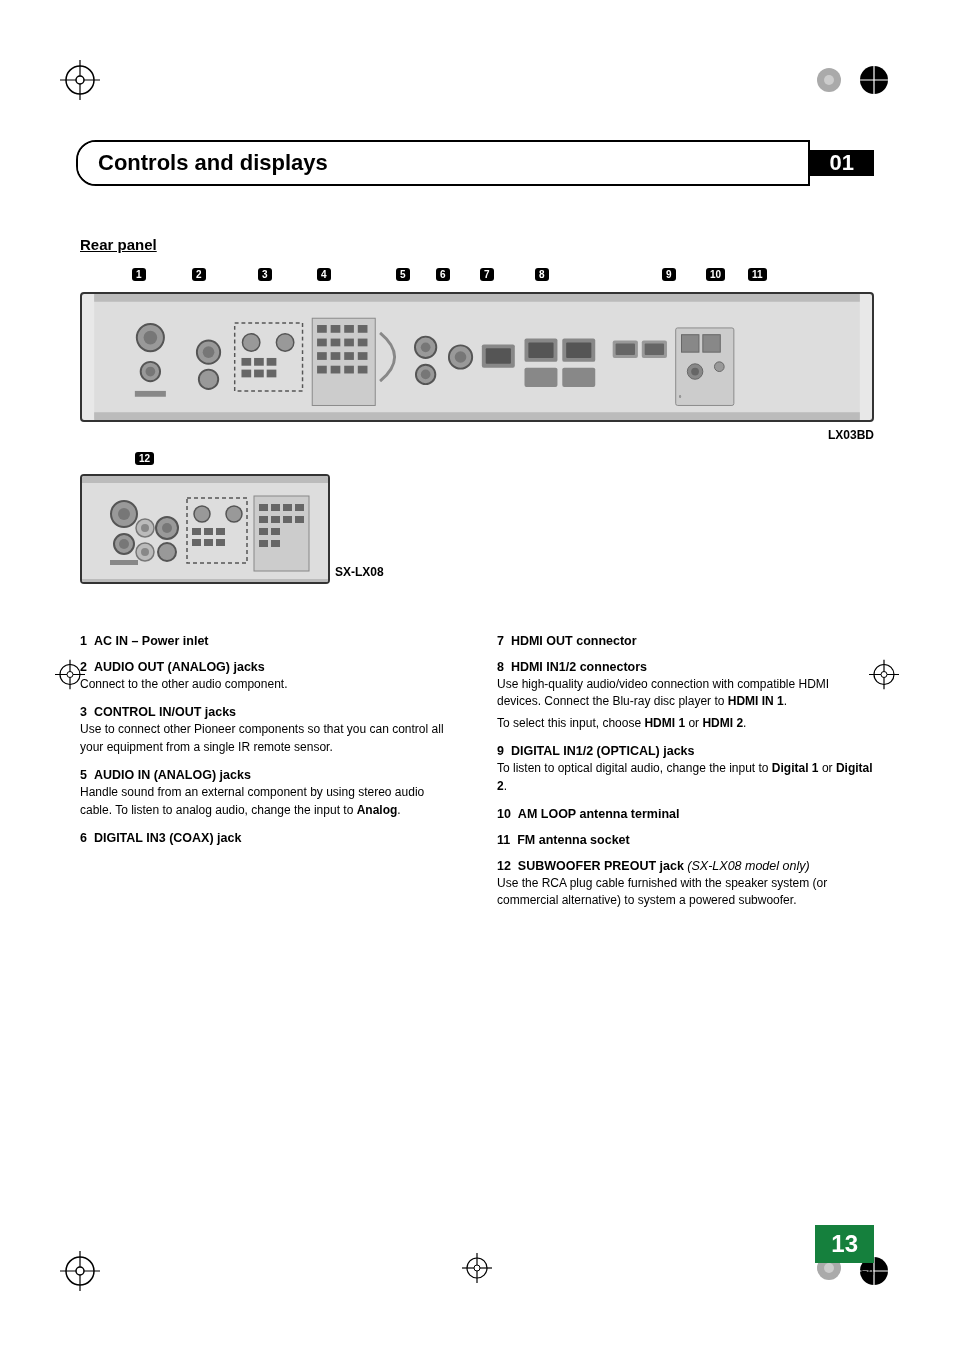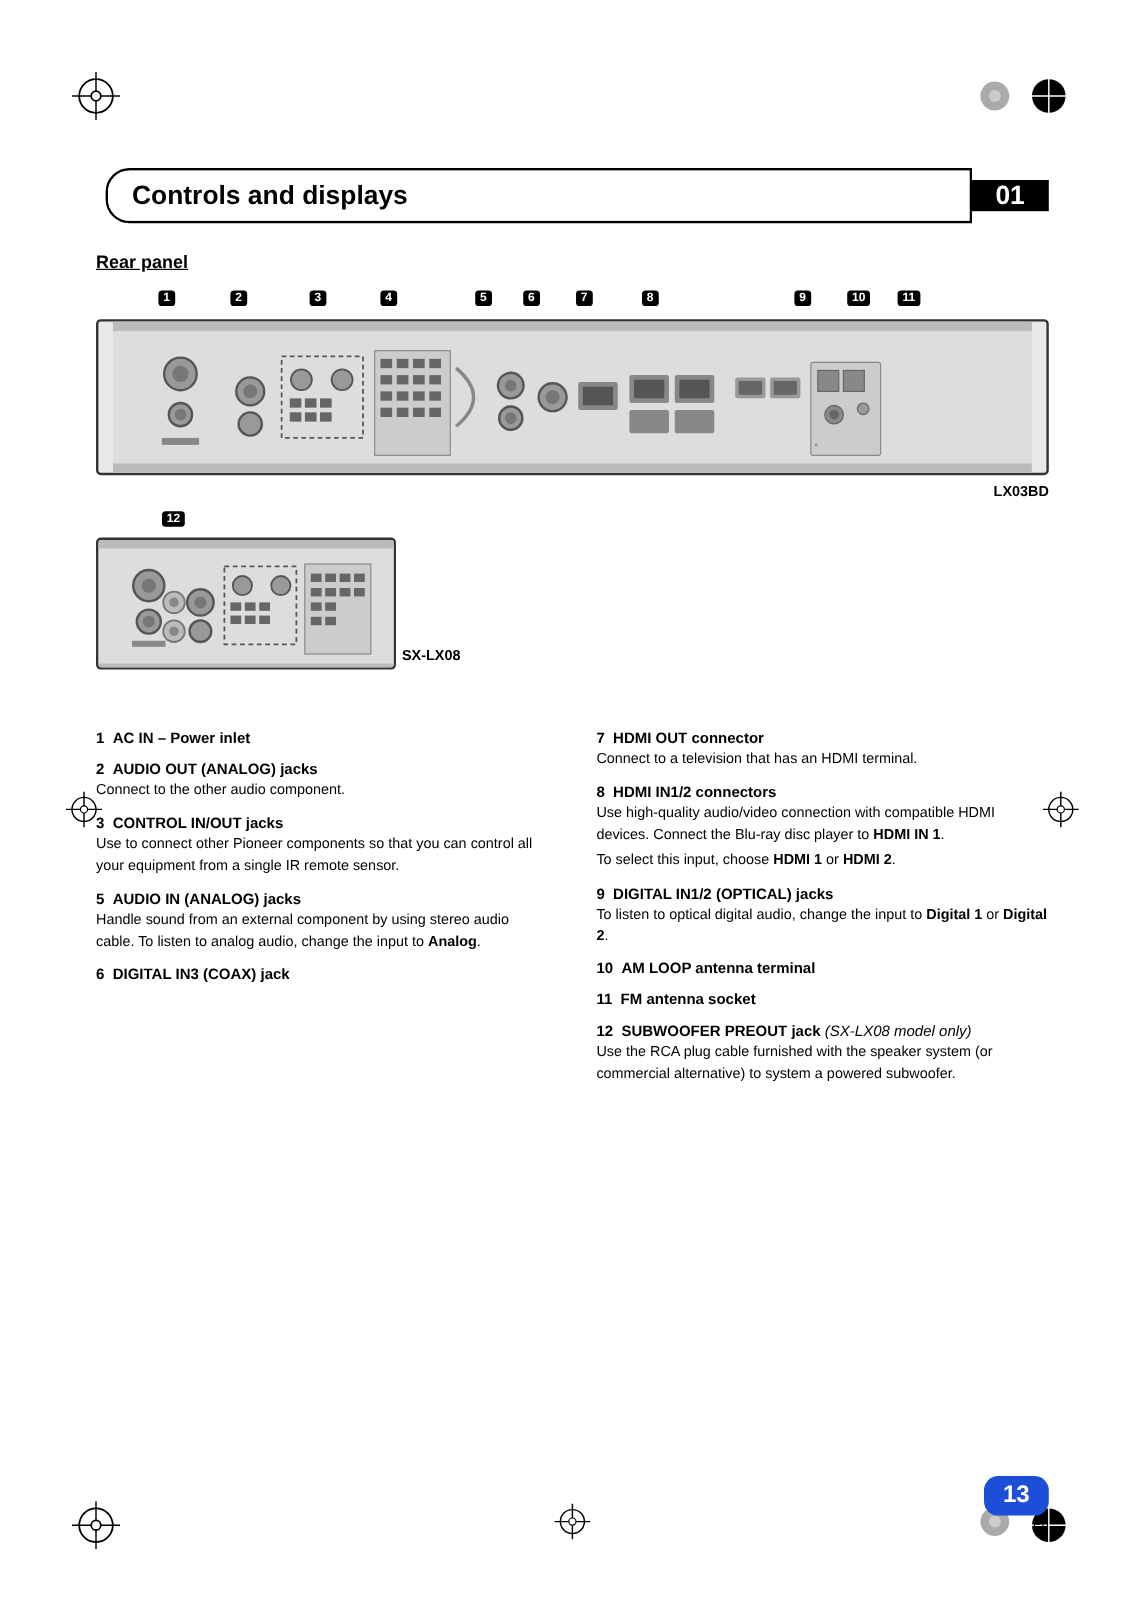--- a/index.html
+++ b/index.html
@@ -25,21 +25,21 @@
     
     .corner-tl { top: 60px; left: 60px; }
     .corner-tr { top: 60px; right: 60px; }
     .corner-bl { bottom: 60px; left: 60px; }
     .corner-br { bottom: 60px; right: 60px; }
 
     
     .page-header {
       position: absolute;
       top: 140px;
-      left: 88px;
+      left: 76px;
       right: 80px;
       display: flex;
       align-items: center;
       justify-content: space-between;
     }
 
     
     .content {
       position: absolute;
       top: 210px;
@@ -50,20 +50,21 @@
     
     .rear-panel-section {
       margin-bottom: 20px;
     }
 
     .rear-panel-title {
       font-size: 15px;
       font-weight: bold;
       margin-bottom: 15px;
       text-decoration: underline;
+      margin-top: 26px;
     }
 
     
     .text-columns {
       display: flex;
       gap: 40px;
       margin-top: 50px;
     }
 
     .col-left, .col-right {
@@ -348,21 +349,20 @@
       </div>
 
     </div>
 
     <div class="col-right">
 
       <div class="item">
         <div class="item-header">
           <span class="item-num">7</span>&nbsp;&nbsp;<span>HDMI OUT connector</span>
         </div>
-        <div class="item-body">Connect to a television that has an HDMI terminal.</div>
       </div>
 
       <div class="item">
         <div class="item-header">
           <span class="item-num">8</span>&nbsp;&nbsp;<span>HDMI IN1/2 connectors</span>
         </div>
         <div class="item-body">Use high-quality audio/video connection with compatible HDMI devices. Connect the Blu-ray disc player to <strong>HDMI IN 1</strong>.</div>
         <div class="item-body" style="margin-top:4px;">To select this input, choose <strong>HDMI 1</strong> or <strong>HDMI 2</strong>.</div>
       </div>
 
@@ -390,21 +390,21 @@
           <span class="item-num">12</span>&nbsp;&nbsp;<span>SUBWOOFER PREOUT jack</span> <span style="font-weight:normal;font-style:italic;">(SX-LX08 model only)</span>
         </div>
         <div class="item-body">Use the RCA plug cable furnished with the speaker system (or commercial alternative) to system a powered subwoofer.</div>
       </div>
 
     </div>
   </div>
 
 </div>
 
-<div style="position:absolute;bottom:88px;right:80px;background:#1d4ed8;color:#fff;font-size:20px;font-weight:bold;padding:5px 16px;border-radius:12px;">13</div>
+<div style="position:absolute;bottom:88px;right:80px;background:#15803d;color:#fff;font-size:24px;font-weight:bold;padding:5px 16px;border-radius:0;">13</div>
 <div style="position:absolute;bottom:74px;right:80px;font-size:11px;text-align:right;">En</div>
 
 <div style="position:absolute;left:55px;top:50%;transform:translateY(-50%);">
   <svg width="30" height="30" viewBox="0 0 30 30">
     <circle cx="15" cy="15" r="10" fill="none" stroke="#000" stroke-width="1.2"></circle>
     <line x1="15" y1="0" x2="15" y2="30" stroke="#000" stroke-width="1.2"></line>
     <line x1="0" y1="15" x2="30" y2="15" stroke="#000" stroke-width="1.2"></line>
     <circle cx="15" cy="15" r="3" fill="#fff" stroke="#000" stroke-width="1"></circle>
   </svg>
 </div>

